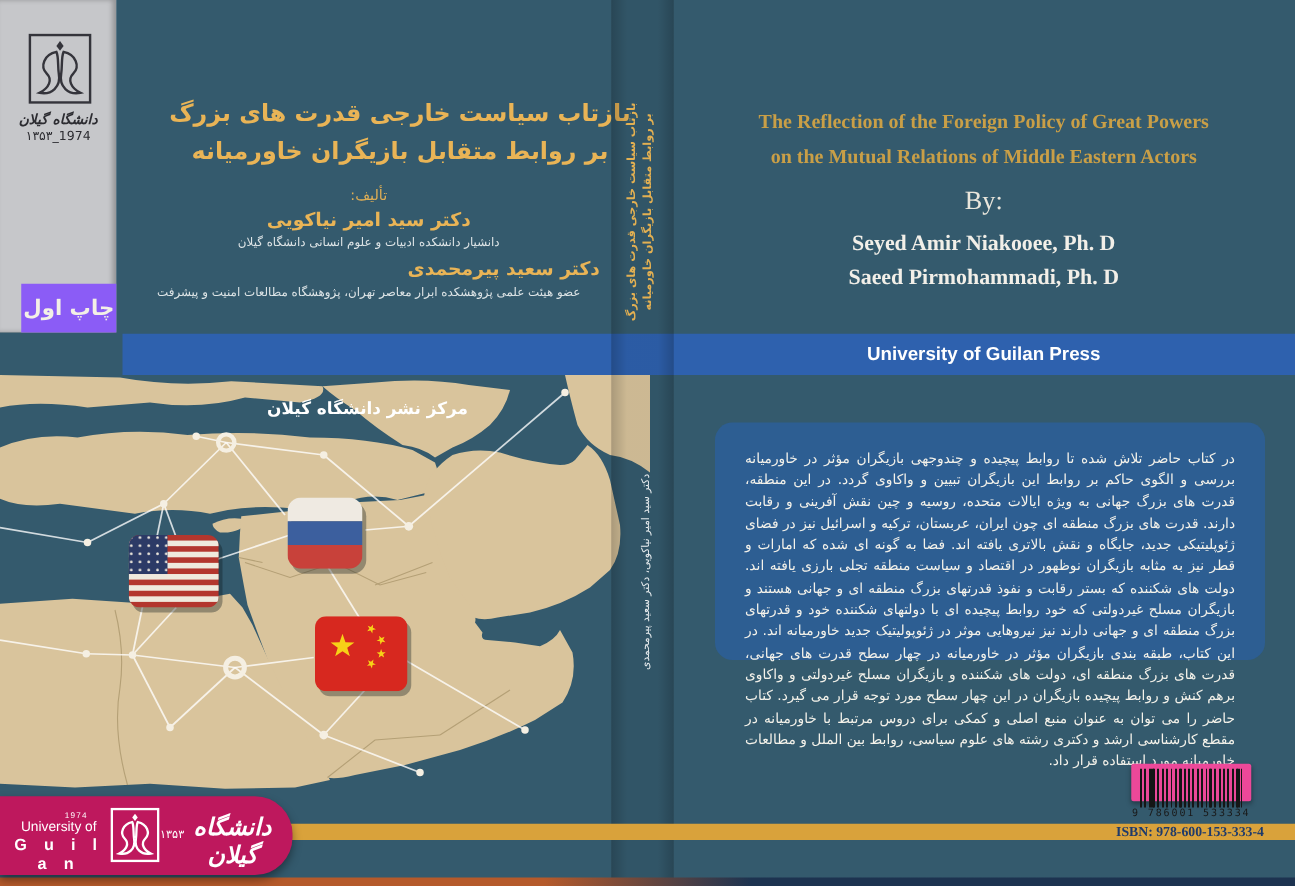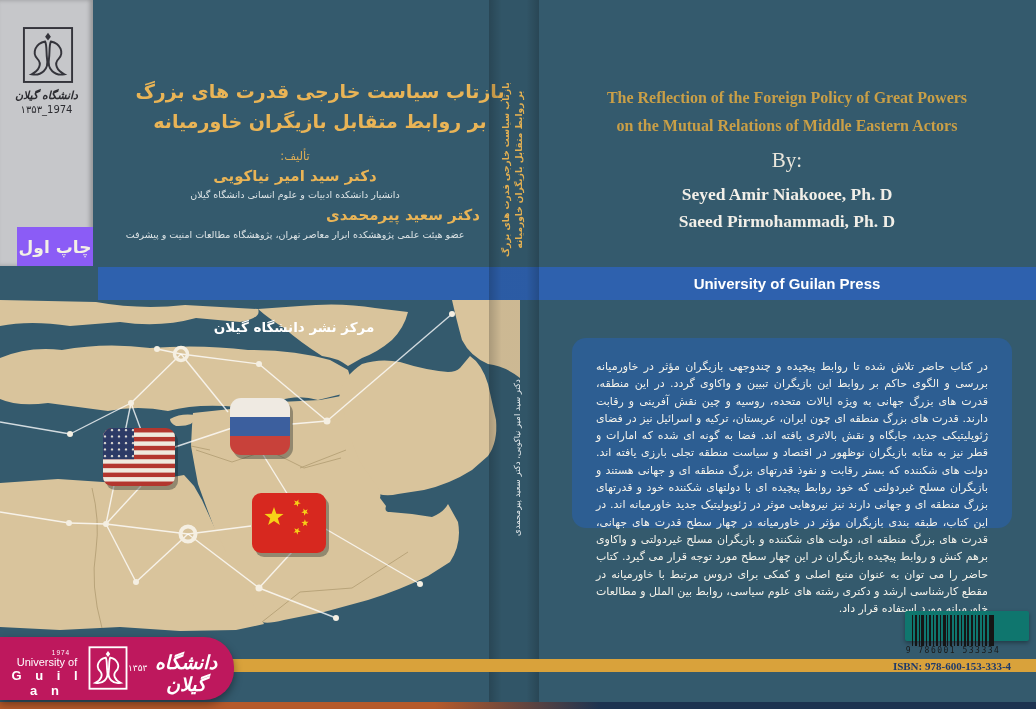--- a/index.html
+++ b/index.html
@@ -65,22 +65,22 @@
   #uog-en{position:absolute;left:8px;top:12px;width:78px;text-align:center;color:#fff;font-family:"Liberation Sans",sans-serif;}
   #uog-year-en{display:block;font-size:6.5px;letter-spacing:1px;margin-left:28px;}
   #uog-en-l1{display:block;font-size:11px;}
   #uog-en-l2{display:block;font-size:13px;font-weight:bold;letter-spacing:5px;}
   #uog-emblem{position:absolute;left:88px;top:8px;width:40px;height:46px;color:#fff;}
   #uog-year-fa{position:absolute;left:128px;top:26px;font-size:9px;color:#fff;}
   #uog-fa{position:absolute;left:142px;top:14px;width:88px;text-align:center;font-size:19px;font-weight:bold;
     font-style:italic;color:#fff;}
 
   
-  #barcode-box{left:905px;top:611px;width:96px;height:30px;background:#0f766e;border-radius:2px;z-index:6;
-    box-shadow:0 2px 4px rgba(0,0,0,.35);padding-left:28px;}
+  #barcode-box{left:905px;top:611px;width:96px;height:30px;background:#ec4899;border-radius:2px;z-index:6;
+    box-shadow:0 2px 4px rgba(0,0,0,.35);}
   #barcode-bars{position:absolute;left:7px;top:4px;width:82px;height:31px;
     background:
       repeating-linear-gradient(90deg,#151515 0 1.5px,transparent 1.5px 3.5px),
       repeating-linear-gradient(90deg,transparent 0 9px,#151515 9px 11px,transparent 11px 23px);}
   #barcode-digits{position:absolute;left:0;top:35px;width:96px;text-align:center;
     font-family:"DejaVu Sans Mono",monospace;font-size:8px;letter-spacing:1.5px;color:#1a1a1a;}
 
   svg{display:block;}
 </style>
 </head>

